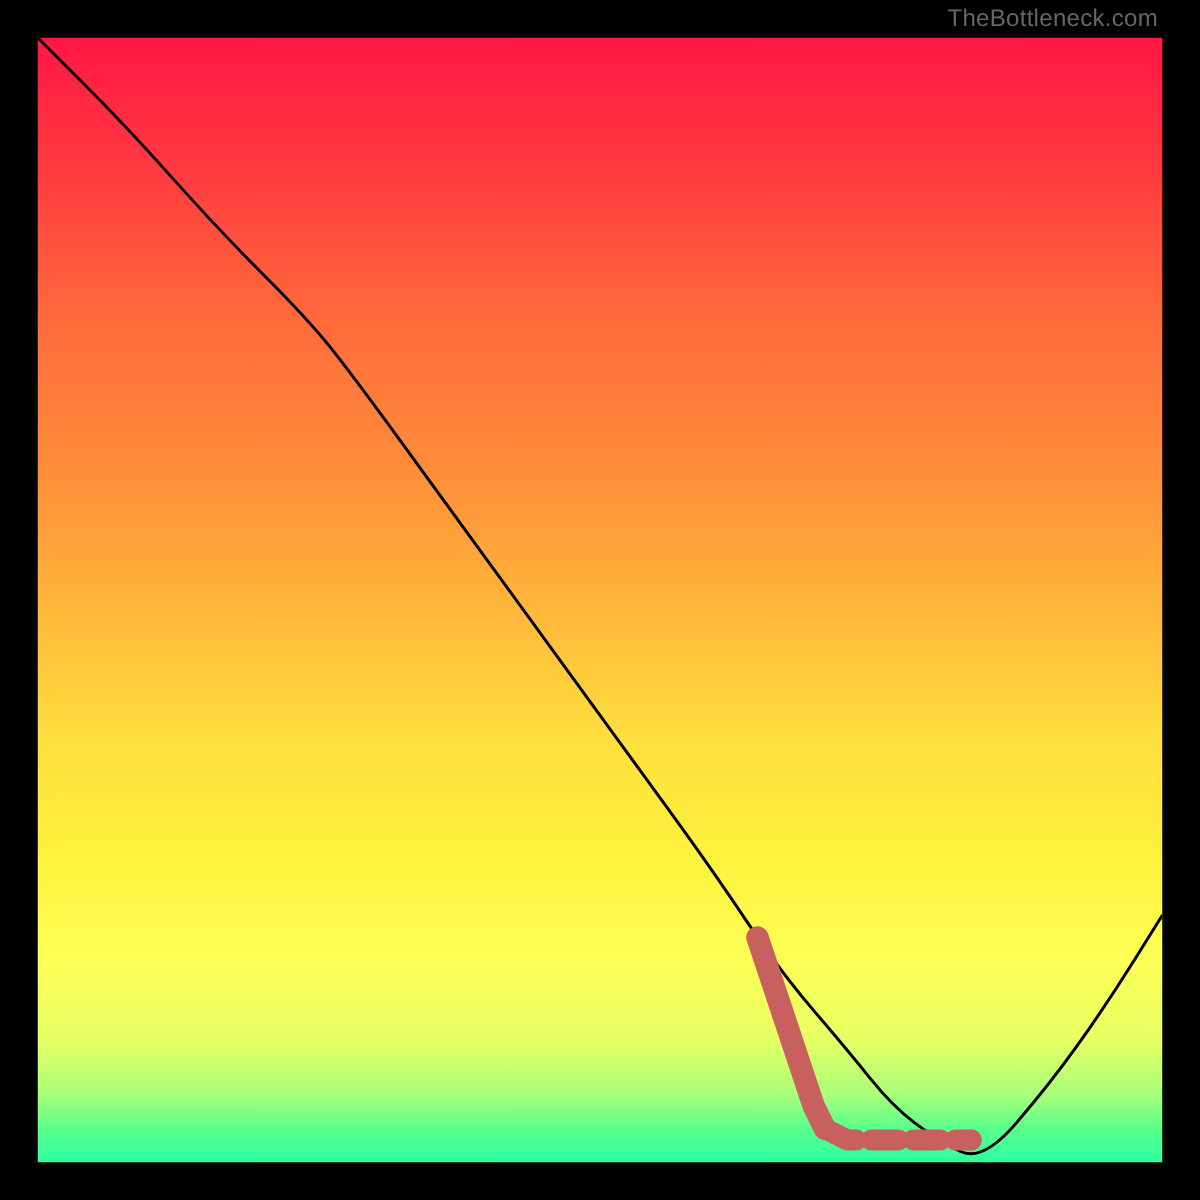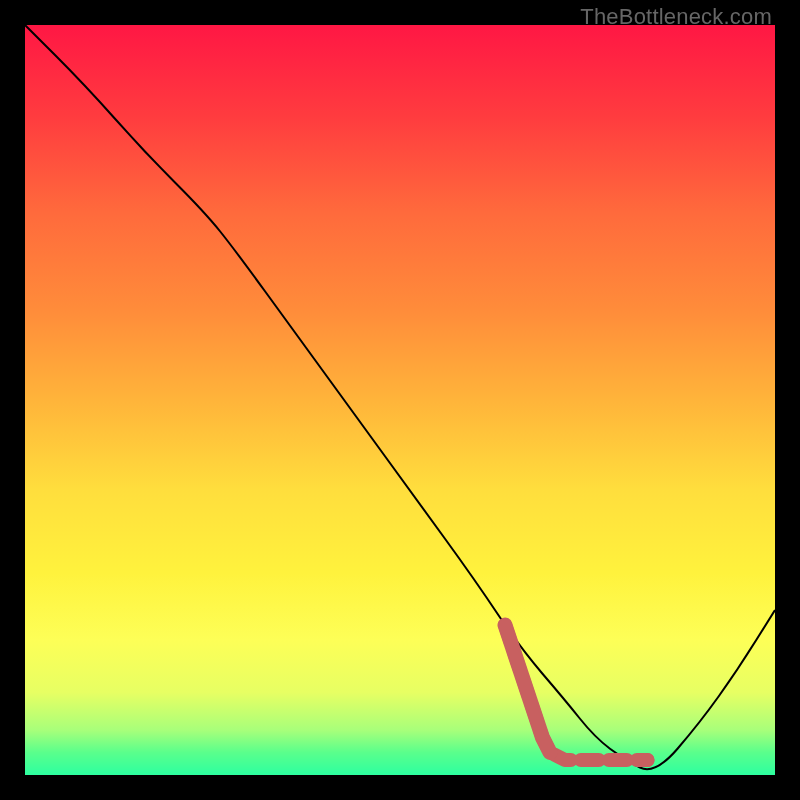--- a/index.html
+++ b/index.html
@@ -24,21 +24,21 @@
     left: 0;
     top: 0;
     width: 750px;
     height: 750px;
   }
   .watermark {
     position: absolute;
     top: 4px;
     right: 28px;
     color: #666;
-    font-size: 22px;
+    font-size: 16px;
     font-weight: 500;
     letter-spacing: 0.2px;
   }
   svg { display: block; }
 </style>
 </head>
 <body>
 
 <div class="watermark">TheBottleneck.com</div>
 

